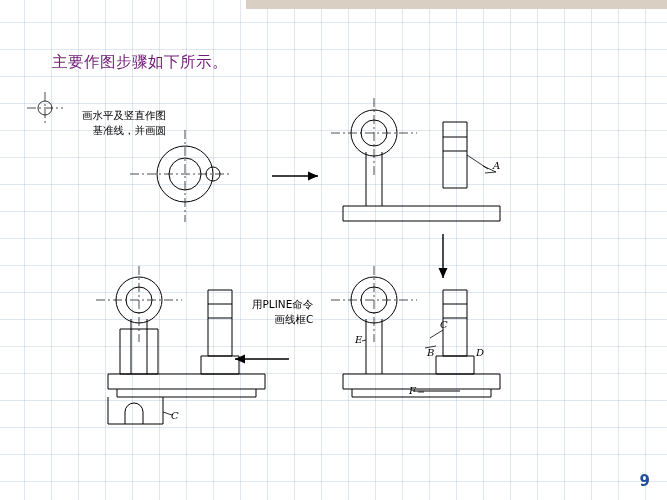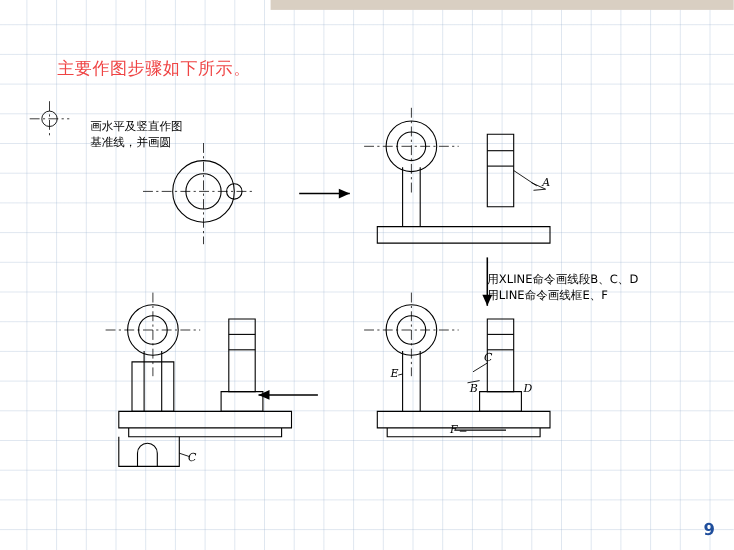--- a/index.html
+++ b/index.html
@@ -23,27 +23,28 @@
     background-size:27px 27px;
     background-position:-3px -5px;
     pointer-events:none;
   }
   #topbar{
     position:absolute;left:246px;top:0;width:421px;height:9px;
     background:#d9cfc2;
   }
   .title{
     position:absolute;left:52px;top:52px;
-    font-size:15.5px;color:#ef4444;letter-spacing:.5px;
+    font-size:15.5px;color:#701a75;letter-spacing:.5px;
     white-space:nowrap;
   }
   .note{
     position:absolute;
     font-size:10.5px;line-height:15px;color:#000;
     white-space:pre;
+    text-align:right;
   }
   .pagenum{
     position:absolute;right:17px;bottom:10px;
     font-size:15px;font-weight:bold;color:#1f4e9c;
   }
   svg.draw{position:absolute;left:0;top:0;width:667px;height:500px;overflow:visible;}
   .ln{stroke:#000;stroke-width:1;fill:none;}
   .lnt{stroke:#000;stroke-width:.8;fill:none;}
   .center{stroke:#000;stroke-width:.7;fill:none;stroke-dasharray:9 3 2 3;}
   .arrow{stroke:#000;stroke-width:1.4;fill:none;}
@@ -54,22 +55,22 @@
 
 <div id="slide">
 
   <div id="grid"></div>
   <div id="topbar"></div>
 
   <div class="title">主要作图步骤如下所示。</div>
 
   <div class="note" style="left:82px;top:108px;">画水平及竖直作图
 基准线，并画圆</div>
-  <div class="note" style="left:443px;top:247px;">用XLINE命令画线段B、C、D
-用LINE命令画线框E、F</div>
+  <div class="note" style="left:252px;top:297px;">用PLINE命令
+画线框C</div>
 
   <div class="pagenum">9</div>
 
   <svg class="draw" viewBox="0 0 667 500">
 
     <g>
       <line class="center" x1="27" y1="108" x2="63" y2="108"></line>
       <line class="center" x1="45" y1="92" x2="45" y2="126"></line>
       <circle class="lnt" cx="45" cy="108" r="7"></circle>
     </g>

